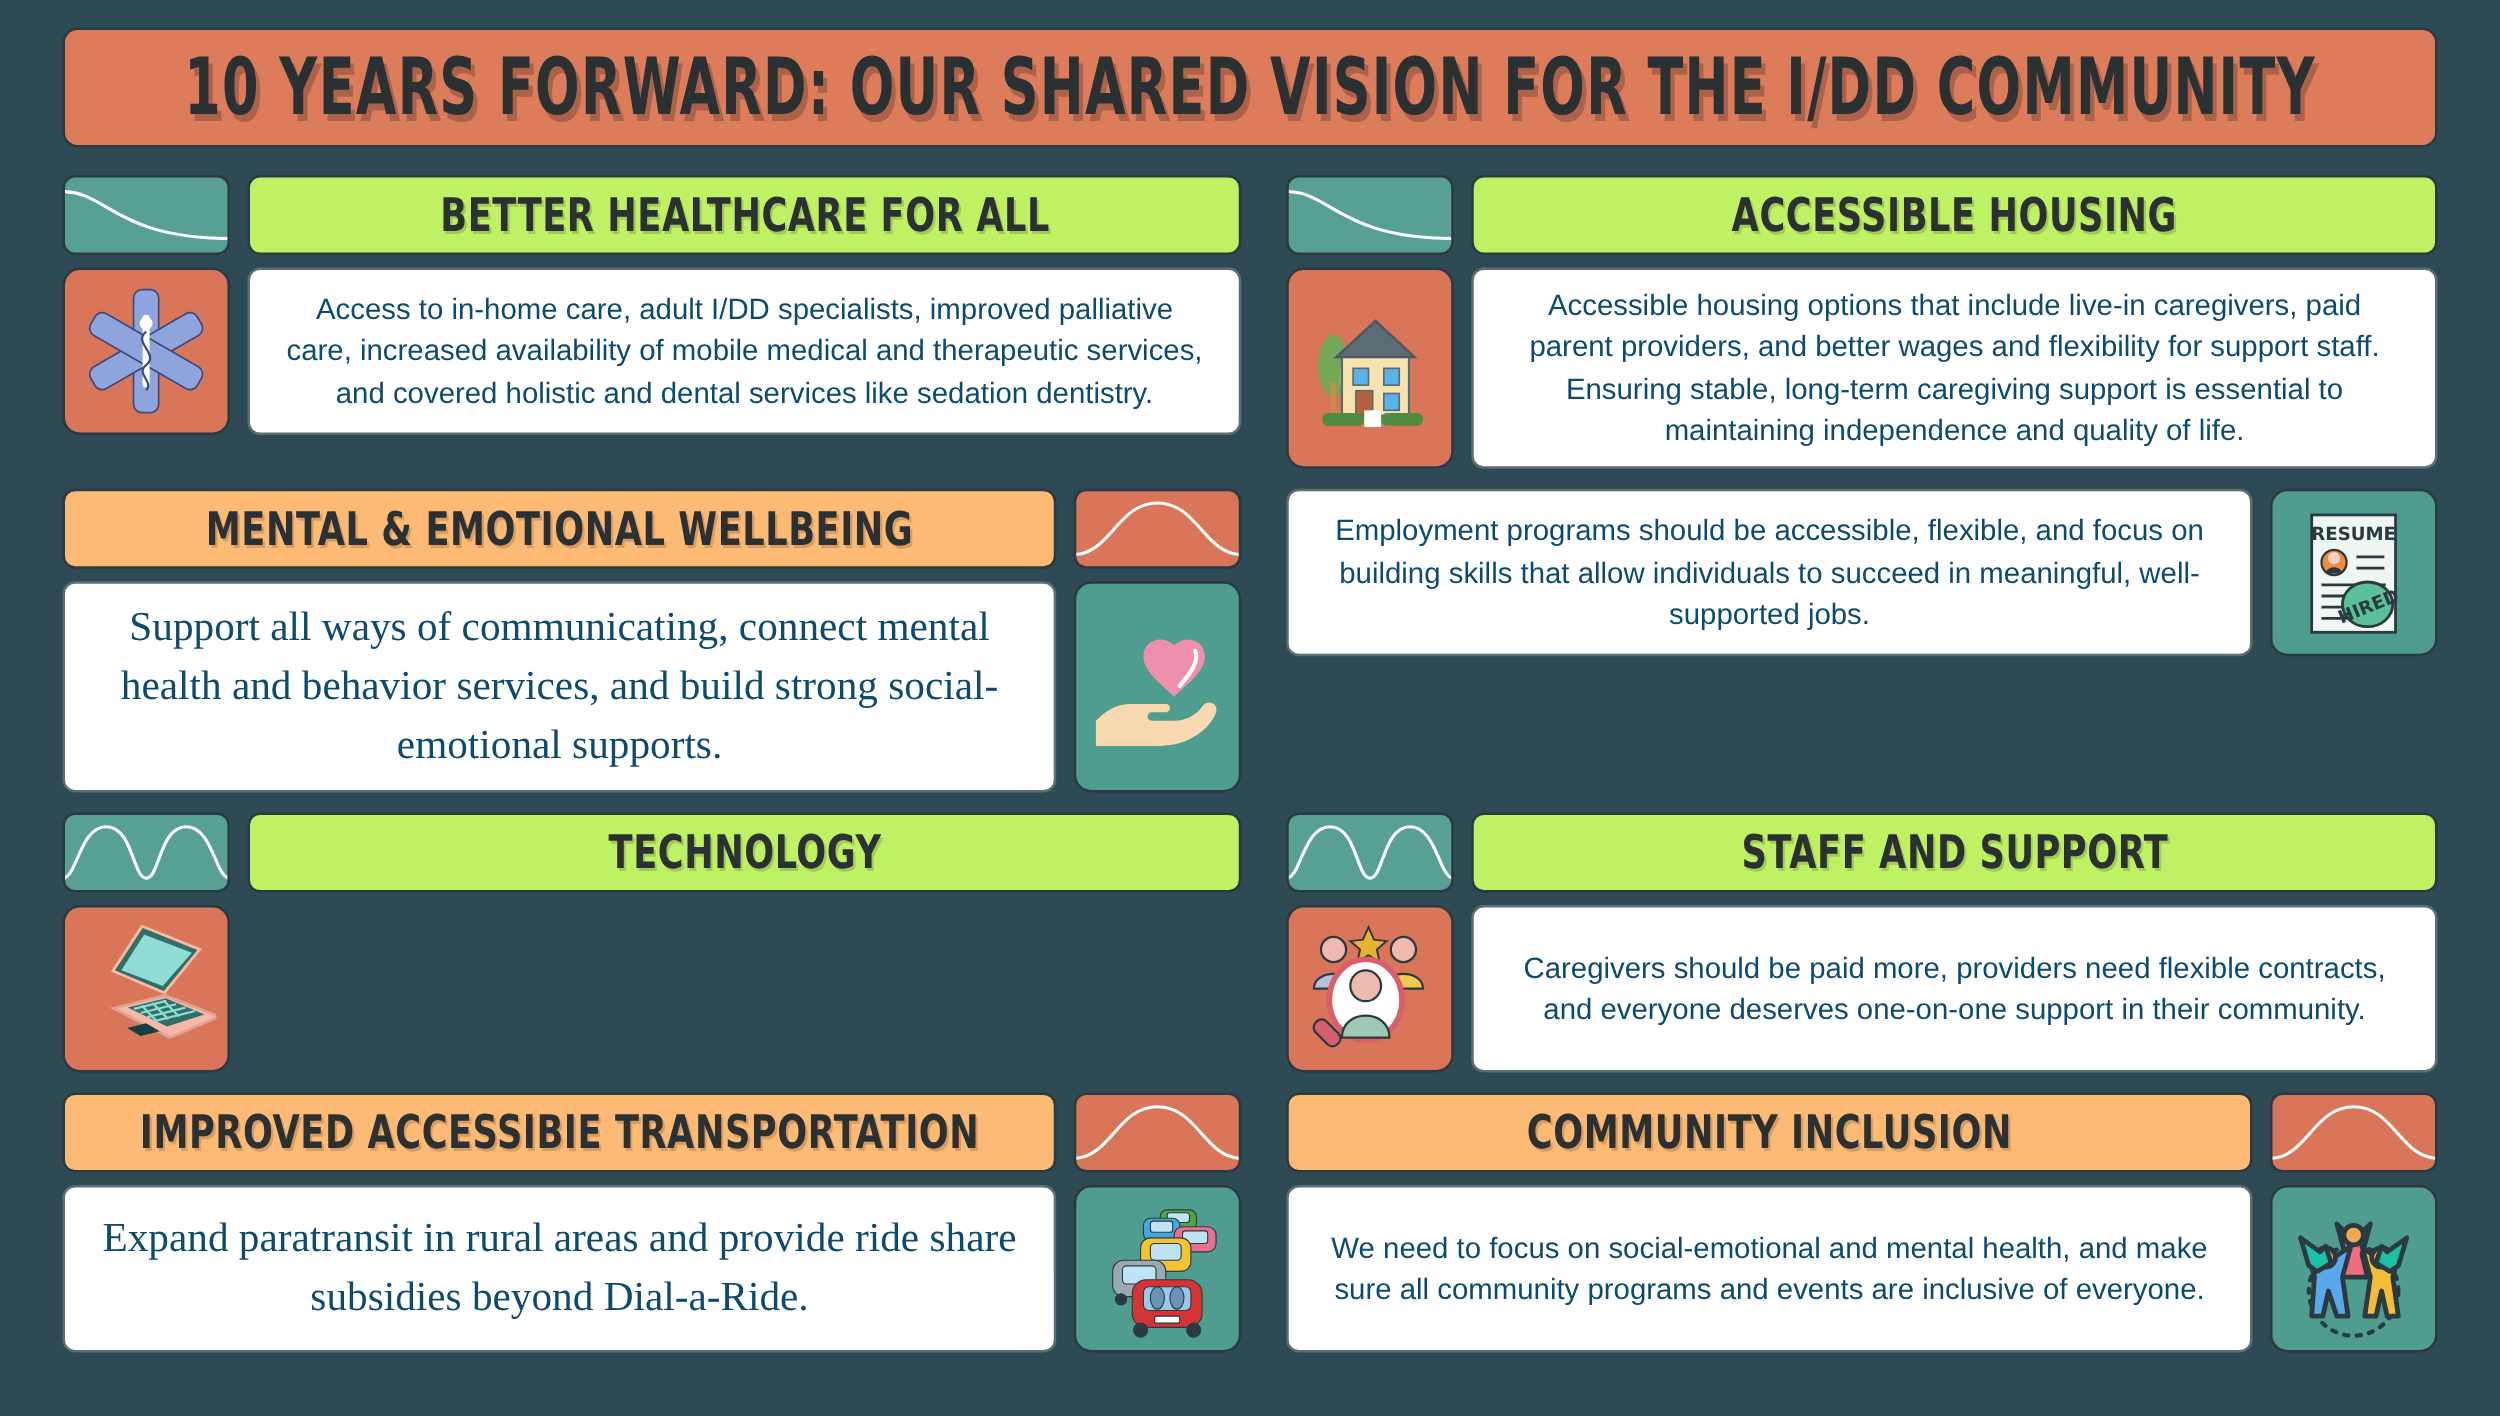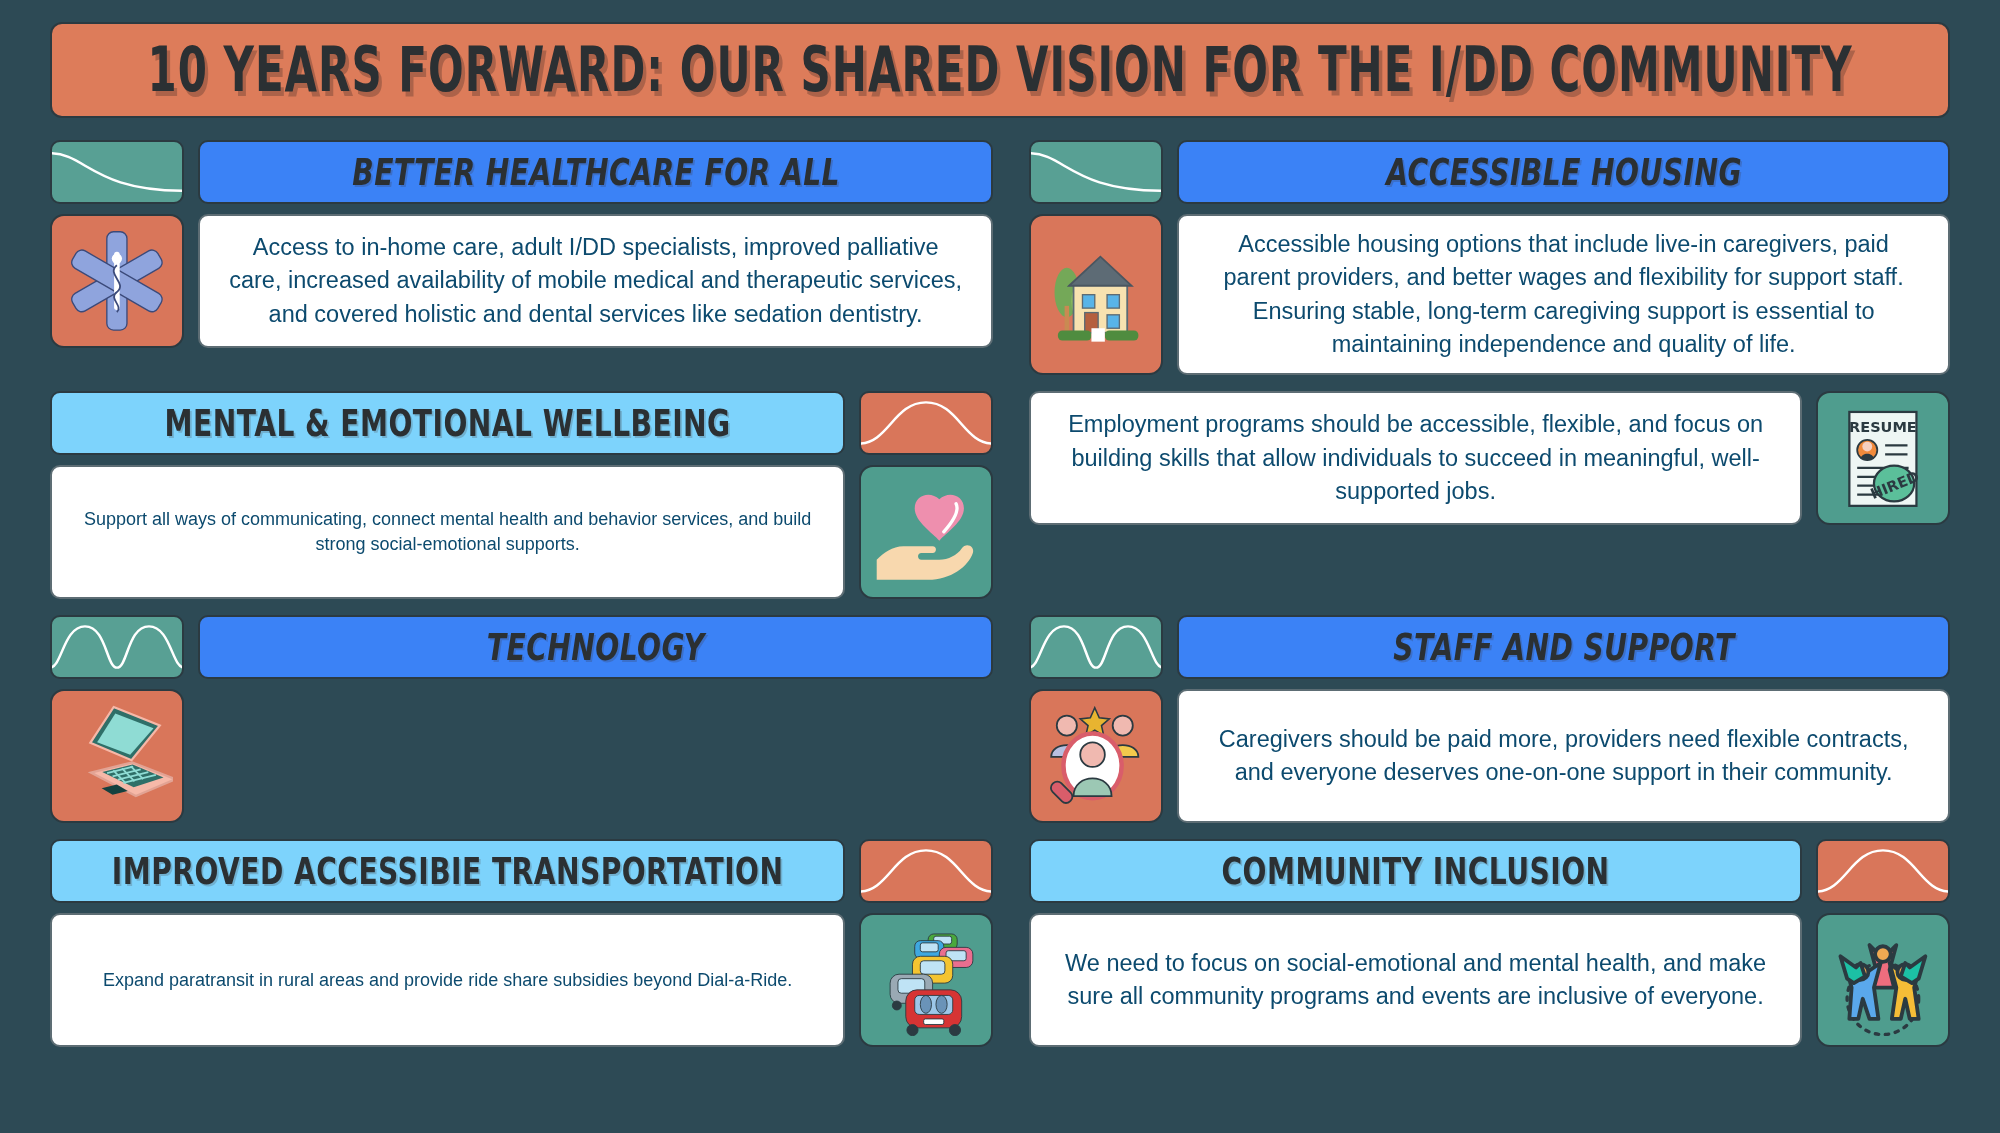--- a/index.html
+++ b/index.html
@@ -78,22 +78,22 @@
 
   .headbar {
     flex: 1 1 auto;
     border-radius: 10px;
     border: 2px solid #2b3a41;
     display: flex;
     align-items: center;
     justify-content: center;
     padding: 0 14px;
   }
-  .headbar.orange { background: #3b82f6; font-style: italic; }
-  .headbar.gold   { background: #7dd3fc; }
+  .headbar.orange { background: #bef264; }
+  .headbar.gold   { background: #fdba74; }
 
   .headbar-text {
     font-family: "DejaVu Sans", sans-serif;
     font-weight: 700;
     font-size: 32px;
     letter-spacing: 0.5px;
     color: #2b3033;
     text-transform: uppercase;
     transform: scaleX(0.88) scaleY(1.16);
     white-space: nowrap;
@@ -133,21 +133,21 @@
     justify-content: center;
     padding: 12px 24px;
   }
   .body-text {
     font-family: "Liberation Sans", sans-serif;
     font-size: 23.5px;
     line-height: 1.42;
     color: #0c4a6e;
     text-align: center;
   }
-  .body-text.lg { font-size: 18px; }
+  .body-text.lg { font-size: 33px; font-family: Liberation Serif, serif; }
 </style>
 </head>
 <body>
 
 <div id="page">
 
   <div class="title-banner">
     <div class="title-text">10 YEARS FORWARD: OUR SHARED VISION FOR THE I/DD COMMUNITY</div>
   </div>
 

